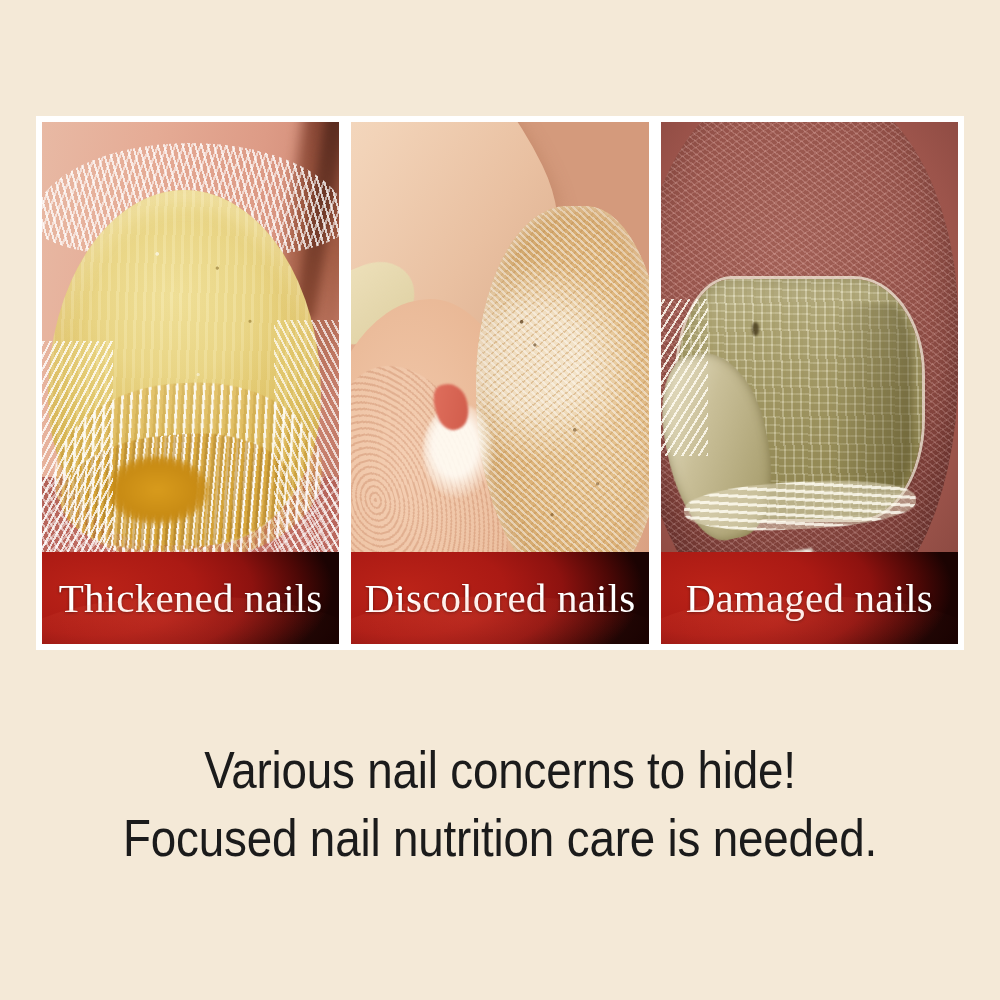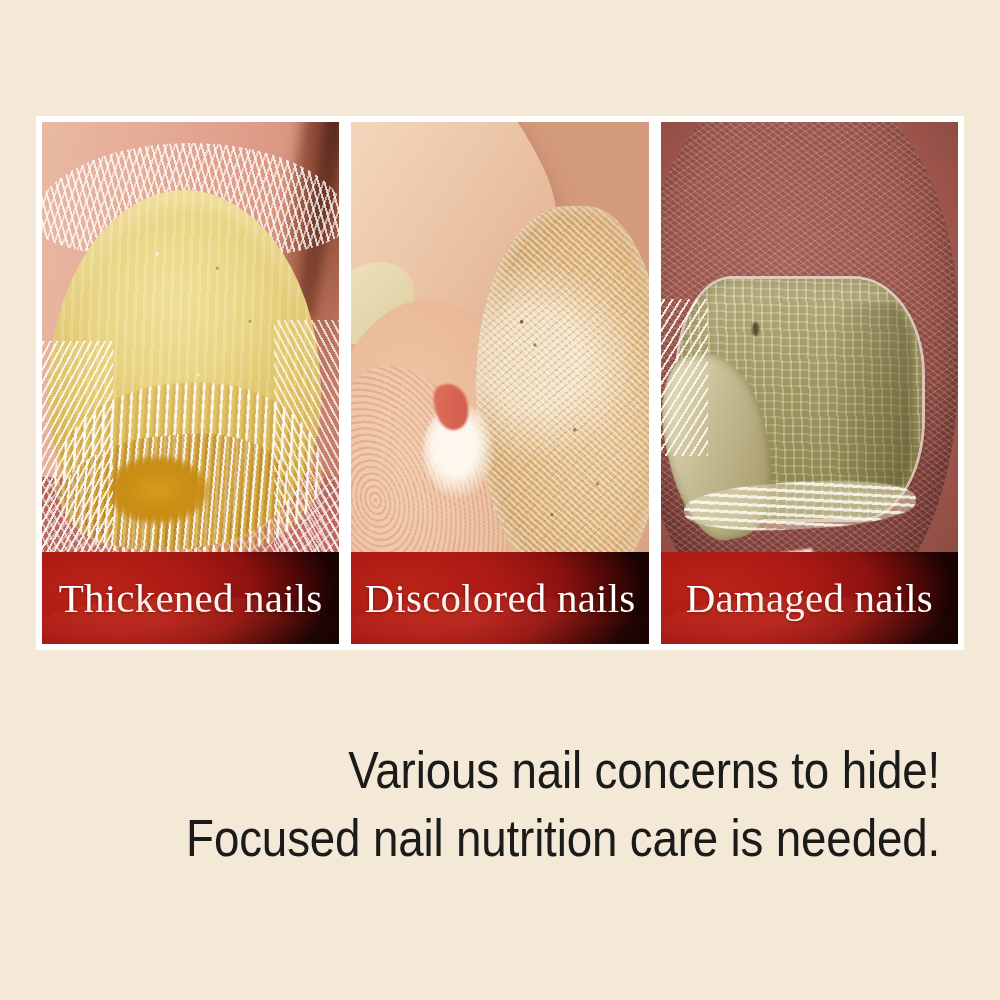--- a/index.html
+++ b/index.html
@@ -404,21 +404,21 @@
     letter-spacing: .2px;
     white-space: nowrap;
     text-shadow: 0 1px 3px rgba(0,0,0,.45);
   }
 
   
   .headline {
     position: absolute;
     left: 0; right: 0;
     top: 736px;
-    text-align: right;
+    text-align: center;
     color: #1b1b1b;
   }
   .headline .line {
     display: block;
     font-family: "Liberation Sans Narrow", "Liberation Sans", sans-serif;
     font-size: 52px;
     line-height: 68px;
     font-weight: 400;
     transform: scaleX(.88);
     letter-spacing: -.2px;

